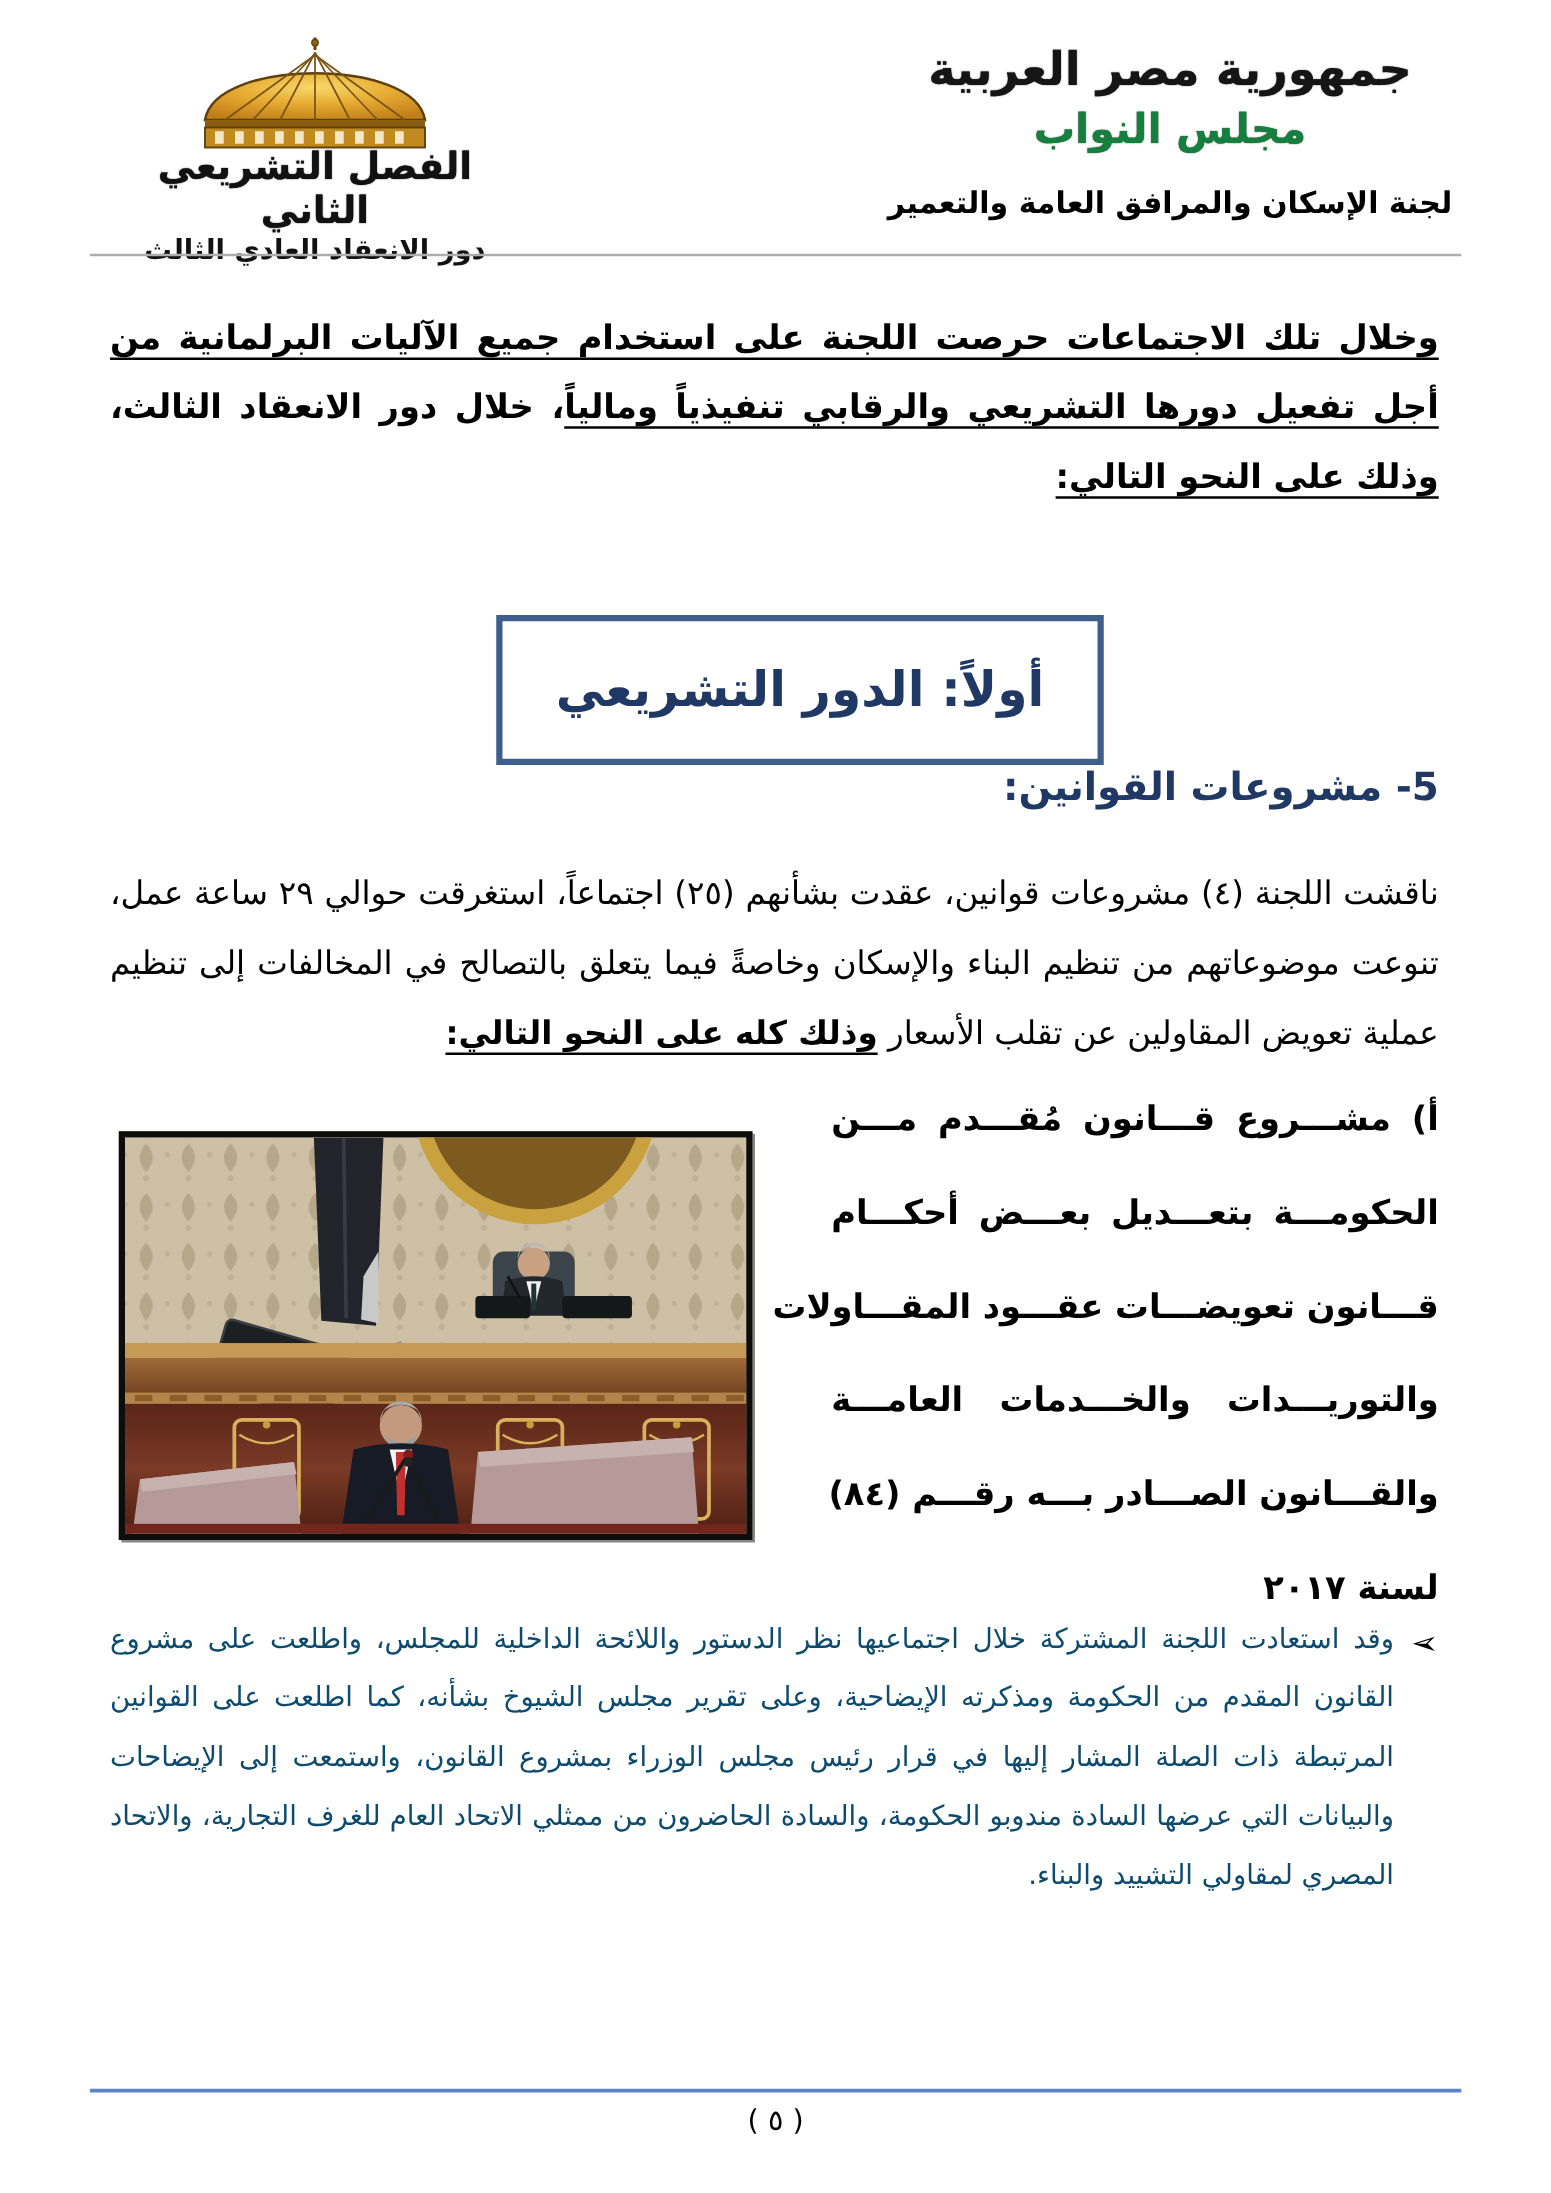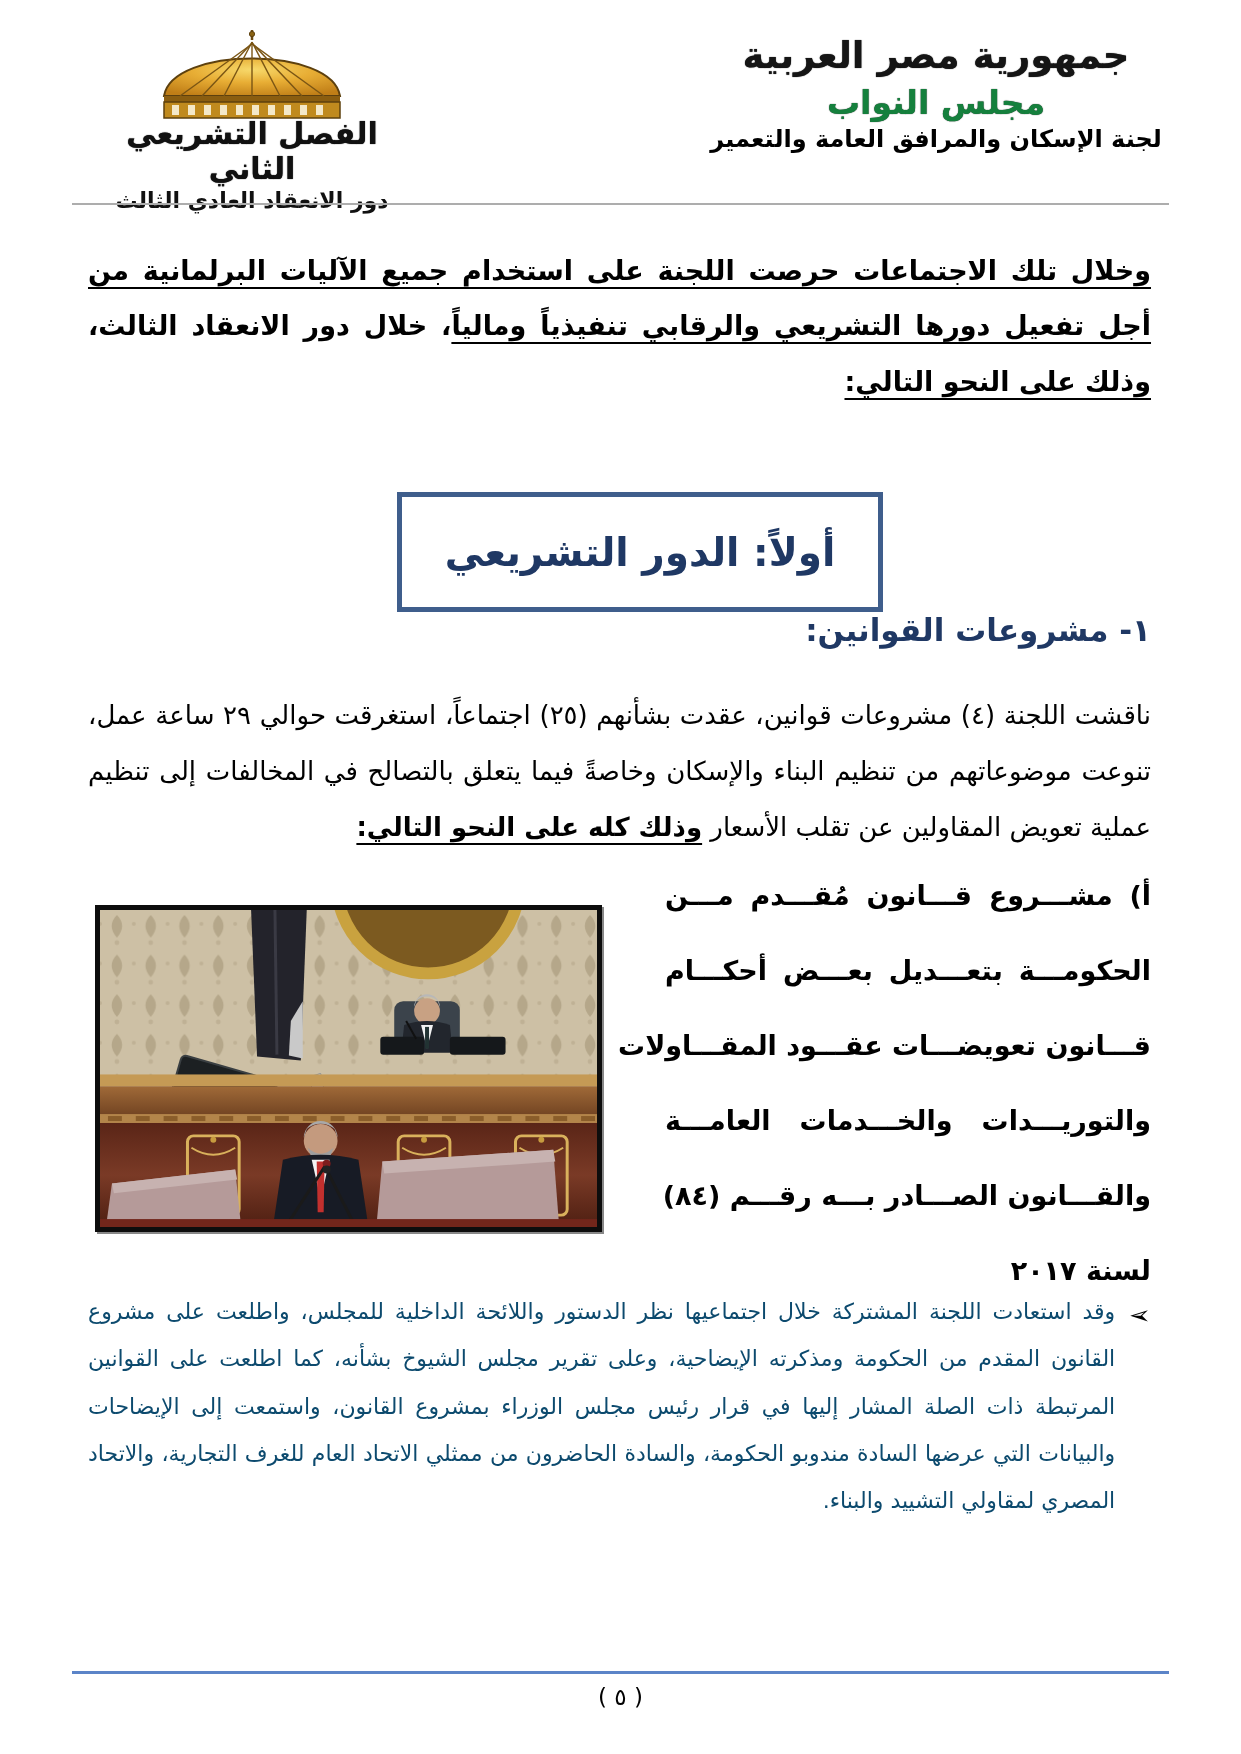--- a/index.html
+++ b/index.html
@@ -14,21 +14,21 @@
   .hdr-left { position:absolute; left:12px; top:0; width:330px; text-align:center; direction:rtl; }
   .hdr-left .dome { display:block; margin:0 auto; }
   .hdr-left .cal1 { font-size:30px; font-weight:bold; color:#111; margin-top:-4px;
                     text-shadow:0 0 1px #000; letter-spacing:-1px; }
   .hdr-left .cal2 { font-size:22px; font-weight:bold; color:#111; margin-top:2px; letter-spacing:-1px; }
   .hdr-right { position:absolute; right:0; top:6px; width:460px; text-align:center; }
   .hdr-right .cal1 { font-size:37px; font-weight:bold; color:#151515; letter-spacing:-1px;
                      text-shadow:0 0 1px #222; }
   .hdr-right .cal2 { font-size:33px; font-weight:bold; color:#15803d; margin-top:6px; letter-spacing:-1px;
                      text-shadow:0 0 1px #222; }
-  .hdr-right .cal3 { font-size:24px; font-weight:bold; color:#000; margin-top:3px; }
+  .hdr-right .cal3 { font-size:24px; font-weight:bold; color:#000; margin-top:26px; }
   .header-rule { position:absolute; top:203px; right:72px; left:72px; height:0;
                  border-top:2px solid #adadad; }
   
   .intro {
     position:absolute; top:243px; right:90px; left:88px;
     font-size:27px; font-weight:bold; color:#000;
     line-height:2.05; text-align:justify; text-justify:inter-word;
   }
   .u { text-decoration:underline; text-underline-offset:7px; text-decoration-thickness:2px; }
   
@@ -130,21 +130,21 @@
     </div>
   </div>
   <div class="header-rule"></div>
 
   <p class="intro"><span class="u">وخلال تلك الاجتماعات حرصت اللجنة على استخدام جميع الآليات البرلمانية من أجل تفعيل دورها التشريعي والرقابي تنفيذياً ومالياً</span><span>، خلال دور الانعقاد الثالث، </span><span class="u">وذلك على النحو التالي:</span></p>
 
   <div class="title-box">
     <div class="ttl">أولاً: الدور التشريعي</div>
   </div>
 
-  <div class="sec-heading">١- مشروعات القوانين:</div>
+  <div class="sec-heading">5- مشروعات القوانين:</div>
 
   <p class="para1"><span>ناقشت اللجنة (٤) مشروعات قوانين، عقدت بشأنهم (٢٥) اجتماعاً، استغرقت حوالي ٢٩ ساعة عمل، تنوعت موضوعاتهم من تنظيم البناء والإسكان وخاصةً فيما يتعلق بالتصالح في المخالفات إلى تنظيم عملية تعويض المقاولين عن تقلب الأسعار </span><span class="emph u">وذلك كله على النحو التالي:</span></p>
 
   <div class="law-col">
     <div class="law-line">أ) مشـــروع قـــانون مُقـــدم مـــن</div>
     <div class="law-line">الحكومـــة بتعـــديل بعـــض أحكـــام</div>
     <div class="law-line">قـــانون تعويضـــات عقـــود المقـــاولات</div>
     <div class="law-line">والتوريـــدات والخـــدمات العامـــة</div>
     <div class="law-line">والقـــانون الصـــادر بـــه رقـــم (٨٤)</div>
     <div class="law-line last">لسنة ٢٠١٧</div>

